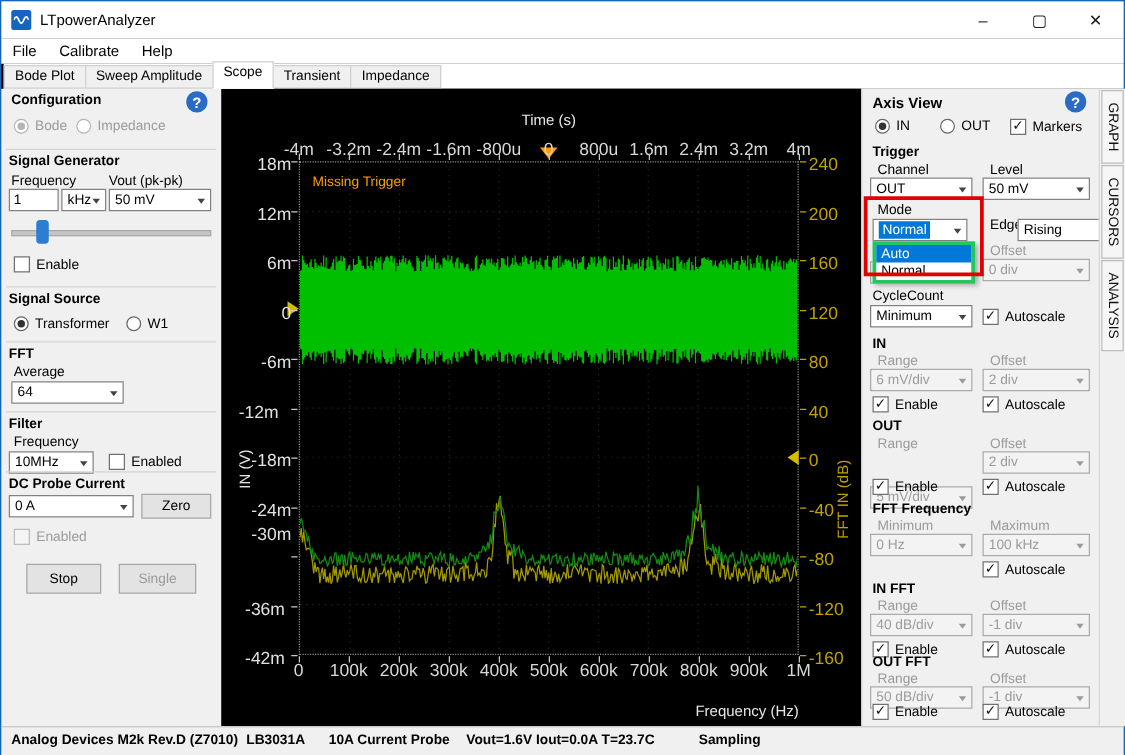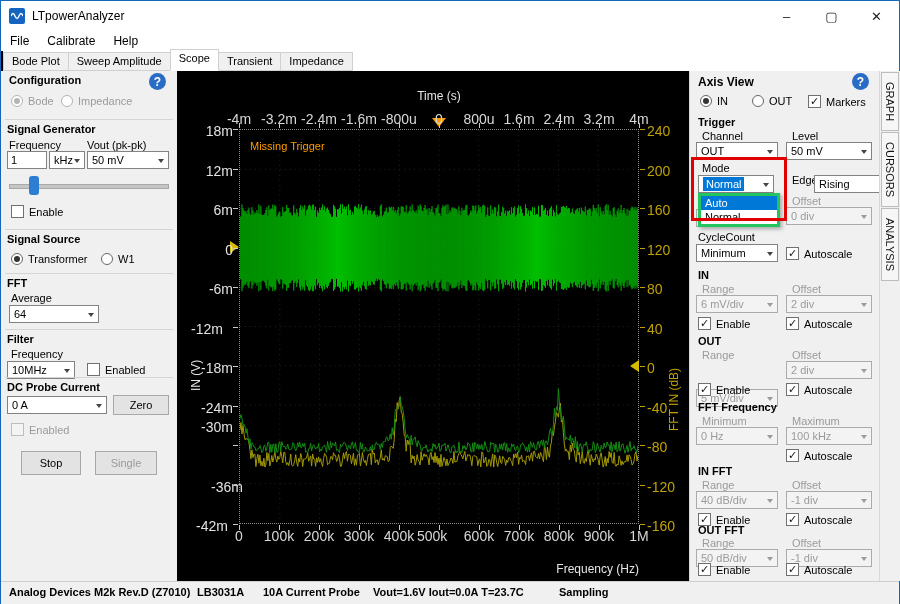--- a/index.html
+++ b/index.html
@@ -220,21 +220,21 @@
       <div class="tick-label" style="left:160px;top:40px;width:44px;text-align:center;color:#d8d8d8">-1.6m</div>
       <div class="tickmark" style="left:182px;top:52px;width:1px;height:5px;background:#c8c8c8"></div>
       <div class="tick-label" style="left:160px;top:457px;width:44px;text-align:center;color:#d8d8d8">300k</div>
       <div class="tickmark" style="left:182px;top:454px;width:1px;height:5px;background:#c8c8c8"></div>
       <div class="tick-label" style="left:200px;top:40px;width:44px;text-align:center;color:#d8d8d8">-800u</div>
       <div class="tickmark" style="left:222px;top:52px;width:1px;height:5px;background:#c8c8c8"></div>
       <div class="tick-label" style="left:200px;top:457px;width:44px;text-align:center;color:#d8d8d8">400k</div>
       <div class="tickmark" style="left:222px;top:454px;width:1px;height:5px;background:#c8c8c8"></div>
       <div class="tick-label" style="left:240px;top:40px;width:44px;text-align:center;color:#d8d8d8">0</div>
       <div class="tickmark" style="left:262px;top:52px;width:1px;height:5px;background:#c8c8c8"></div>
-      <div class="tick-label" style="left:240px;top:457px;width:44px;text-align:left;color:#d8d8d8">500k</div>
+      <div class="tick-label" style="left:240px;top:457px;width:44px;text-align:center;color:#d8d8d8">500k</div>
       <div class="tickmark" style="left:262px;top:454px;width:1px;height:5px;background:#c8c8c8"></div>
       <div class="tick-label" style="left:280px;top:40px;width:44px;text-align:center;color:#d8d8d8">800u</div>
       <div class="tickmark" style="left:302px;top:52px;width:1px;height:5px;background:#c8c8c8"></div>
       <div class="tick-label" style="left:280px;top:457px;width:44px;text-align:center;color:#d8d8d8">600k</div>
       <div class="tickmark" style="left:302px;top:454px;width:1px;height:5px;background:#c8c8c8"></div>
       <div class="tick-label" style="left:320px;top:40px;width:44px;text-align:center;color:#d8d8d8">1.6m</div>
       <div class="tickmark" style="left:342px;top:52px;width:1px;height:5px;background:#c8c8c8"></div>
       <div class="tick-label" style="left:320px;top:457px;width:44px;text-align:center;color:#d8d8d8">700k</div>
       <div class="tickmark" style="left:342px;top:454px;width:1px;height:5px;background:#c8c8c8"></div>
       <div class="tick-label" style="left:360px;top:40px;width:44px;text-align:center;color:#d8d8d8">2.4m</div>
@@ -278,21 +278,21 @@
       <div class="tick-label" style="left:470px;top:289px;width:44px;color:#bfa200">0</div>
       <div class="tickmark" style="left:463px;top:295px;width:5px;height:1px;background:#bfa200"></div>
       <div class="tick-label" style="left:14px;top:328.5px;width:42px;text-align:right;color:#e2e2e2">-24m</div>
       <div class="tickmark" style="left:56px;top:334.5px;width:5px;height:1px;background:#c8c8c8"></div>
       <div class="tick-label" style="left:470px;top:328.5px;width:44px;color:#bfa200">-40</div>
       <div class="tickmark" style="left:463px;top:334.5px;width:5px;height:1px;background:#bfa200"></div>
       <div class="tick-label" style="left:14px;top:348px;width:42px;text-align:right;color:#e2e2e2">-30m</div>
       <div class="tickmark" style="left:56px;top:374px;width:5px;height:1px;background:#c8c8c8"></div>
       <div class="tick-label" style="left:470px;top:368px;width:44px;color:#bfa200">-80</div>
       <div class="tickmark" style="left:463px;top:374px;width:5px;height:1px;background:#bfa200"></div>
-      <div class="tick-label" style="left:24px;top:407.5px;width:42px;text-align:right;color:#e2e2e2">-36m</div>
+      <div class="tick-label" style="left:14px;top:407.5px;width:42px;text-align:center;color:#e2e2e2">-36m</div>
       <div class="tickmark" style="left:56px;top:413.5px;width:5px;height:1px;background:#c8c8c8"></div>
       <div class="tick-label" style="left:470px;top:407.5px;width:44px;color:#bfa200">-120</div>
       <div class="tickmark" style="left:463px;top:413.5px;width:5px;height:1px;background:#bfa200"></div>
       <div class="tick-label" style="left:14px;top:447px;width:42px;text-align:center;color:#e2e2e2">-42m</div>
       <div class="tickmark" style="left:56px;top:453px;width:5px;height:1px;background:#c8c8c8"></div>
       <div class="tick-label" style="left:470px;top:447px;width:44px;color:#bfa200">-160</div>
       <div class="tickmark" style="left:463px;top:453px;width:5px;height:1px;background:#bfa200"></div>
     </div>
 
   <div class="right-panel">

